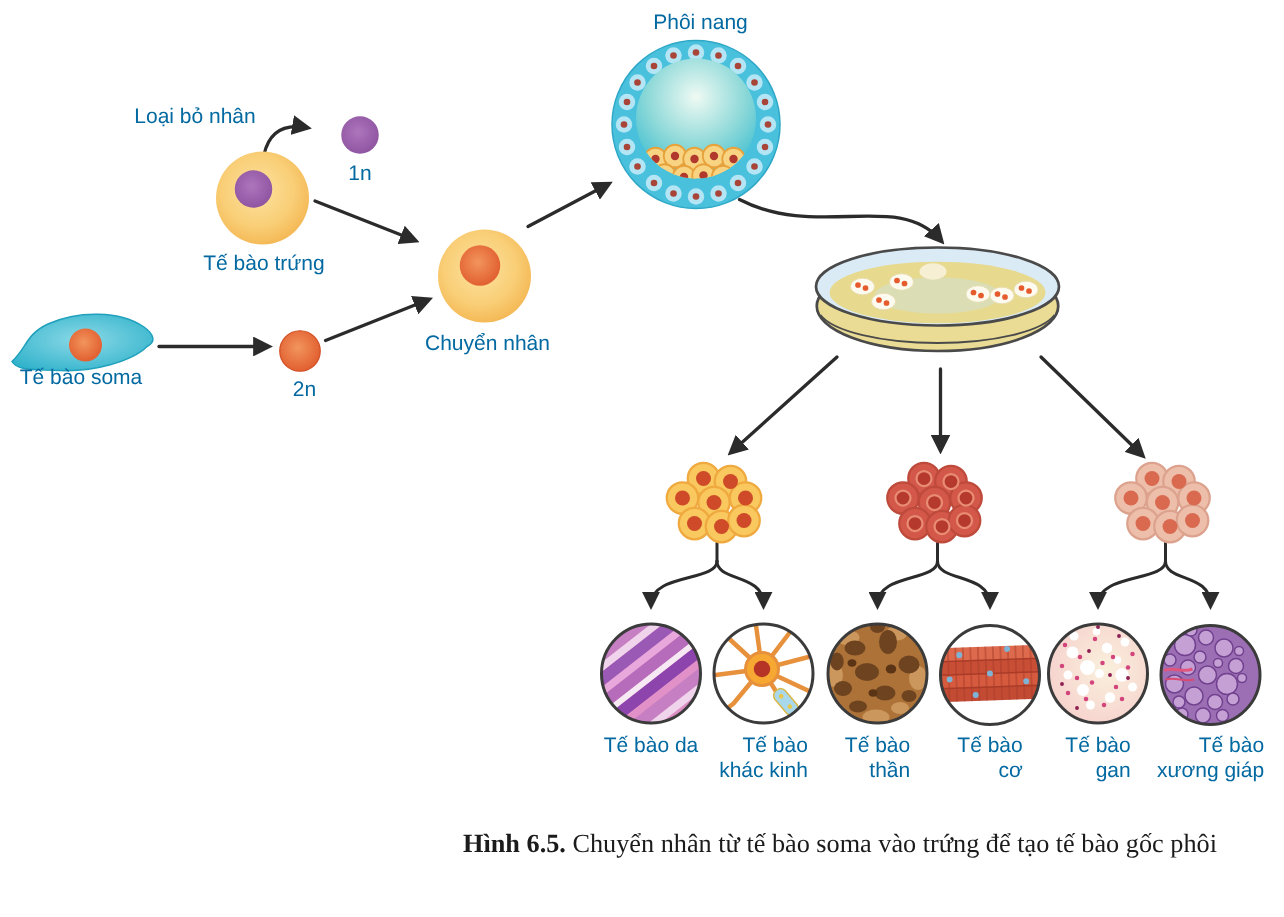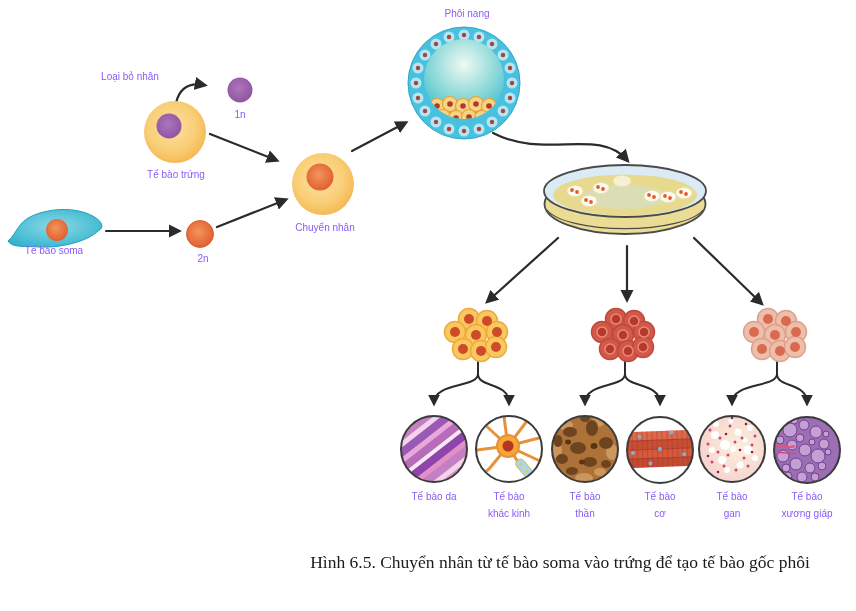--- a/index.html
+++ b/index.html
@@ -1,25 +1,25 @@
 <!DOCTYPE html>
 <html><head>
 <meta charset="utf-8">
 <style>
   html,body{margin:0;padding:0;background:#fff;}
   #stage{position:relative;width:856px;height:611px;background:#fff;overflow:hidden;
          font-family:"Liberation Sans",sans-serif;}
   svg{position:absolute;left:0;top:0;}
   .lbl{position:absolute;transform:translateX(-50%);white-space:nowrap;
-       color:#8b5cf6;font-size:10px;font-weight:500;text-align:center;line-height:18px;}
-  .lbl2{line-height:17px;}
+       color:#0369a1;font-size:14px;font-weight:500;text-align:center;line-height:18px;}
+  .lbl2{line-height:17px;text-align:right;}
   .caption{position:absolute;left:560px;top:551px;transform:translateX(-50%);
            width:600px;text-align:center;font-family:"Liberation Serif",serif;
            font-size:17.5px;color:#1b1b1b;line-height:23px;}
-  .caption b{font-weight:normal;}
+  .caption b{font-weight:bold;}
 </style>
 </head>
 <body>
 
 <div id="stage">
 
 <svg width="856" height="611" viewBox="0 0 856 611">
   <defs>
     <marker id="ah" viewBox="0 0 10 10" refX="7" refY="5" markerWidth="6" markerHeight="6" orient="auto">
       <path d="M0,0 L10,5 L0,10 Z" fill="#2b2b2b"></path>

